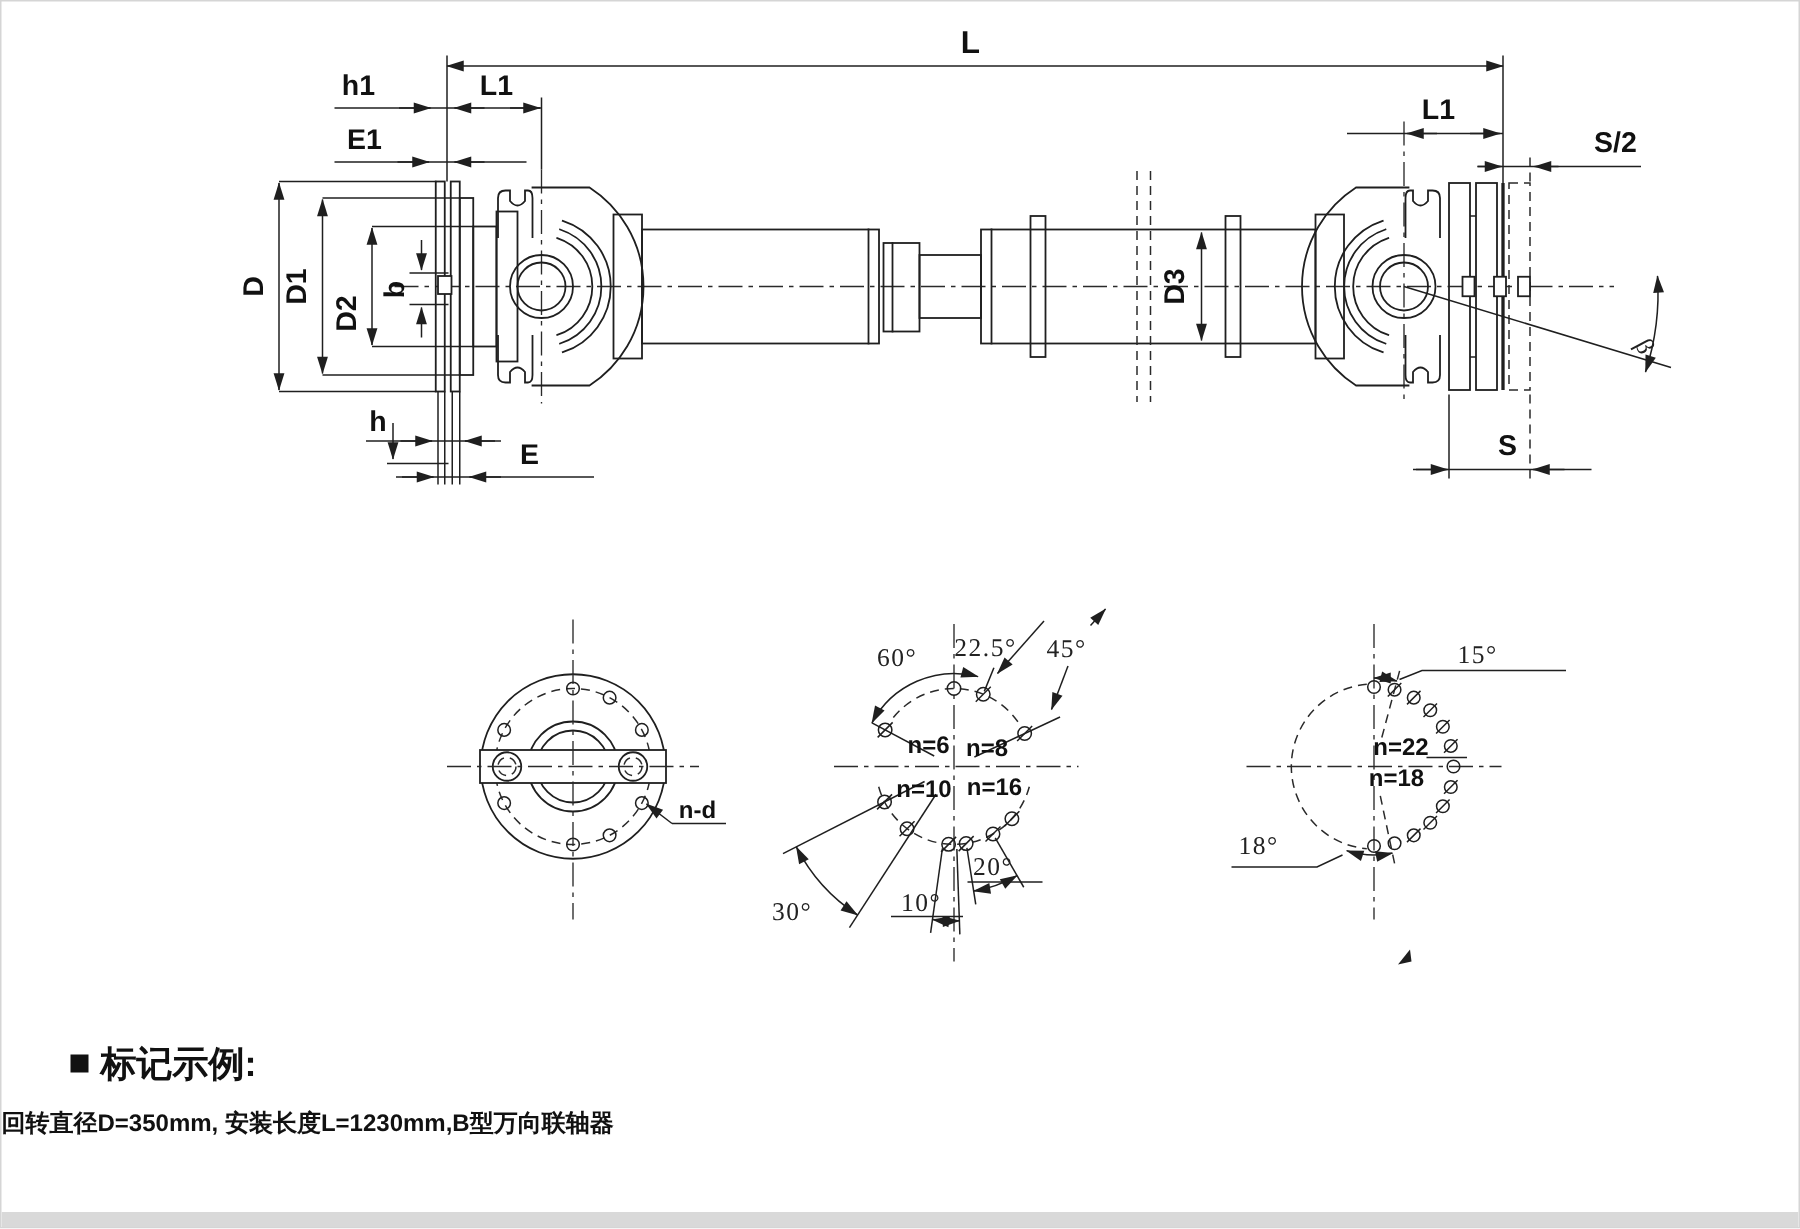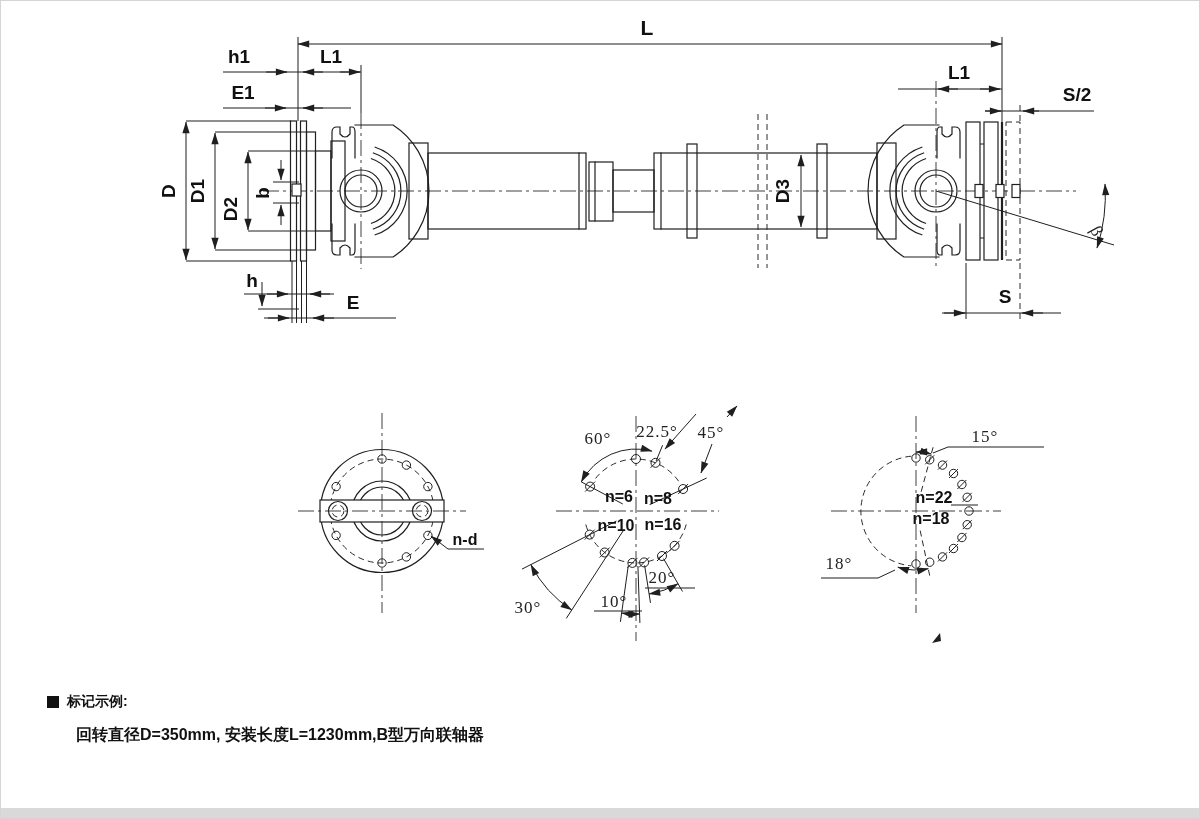--- a/index.html
+++ b/index.html
@@ -12,23 +12,23 @@
   .thick{stroke:#1f1f1f;stroke-width:2.2;fill:none;}
   .cl{stroke:#2a2a2a;stroke-width:0.9;fill:none;stroke-dasharray:16 4 3 4;}
   .dsh{stroke:#2a2a2a;stroke-width:1;fill:none;stroke-dasharray:6 4;}
   .wfill{fill:#ffffff;}
   .dim{font:700 19px "Liberation Sans",sans-serif;fill:#111;}
   .dimL{font:700 21px "Liberation Sans",sans-serif;fill:#111;}
   .ang{font:400 17px "Liberation Serif",serif;fill:#222;letter-spacing:1px;}
   .nn{font:700 16px "Liberation Sans",sans-serif;fill:#111;}
   .caption{position:absolute;left:0;top:692px;color:#111;}
   .cap-title{display:flex;align-items:center;gap:8px;margin-left:46px;
-             font-size:14px;font-weight:700;}
+             font-size:24px;font-weight:700;}
   .bullet{width:12px;height:12px;background:#111;display:inline-block;}
-  .cap-line{margin-left:75px;font-size:16px;font-weight:600;margin-top:14px;}
+  .cap-line{font-size:16px;font-weight:600;margin-top:14px;}
   .footer-bar{position:absolute;left:0;right:0;bottom:0;height:10px;background:#d9d9d9;}
 </style>
 </head>
 <body>
 
 <div class="page">
 
 <svg width="1200" height="690" viewBox="0 0 1200 690">
   <defs>
     <marker id="ar" viewBox="0 0 12 8" refX="11" refY="4" markerWidth="13" markerHeight="8.5" orient="auto-start-reverse">

